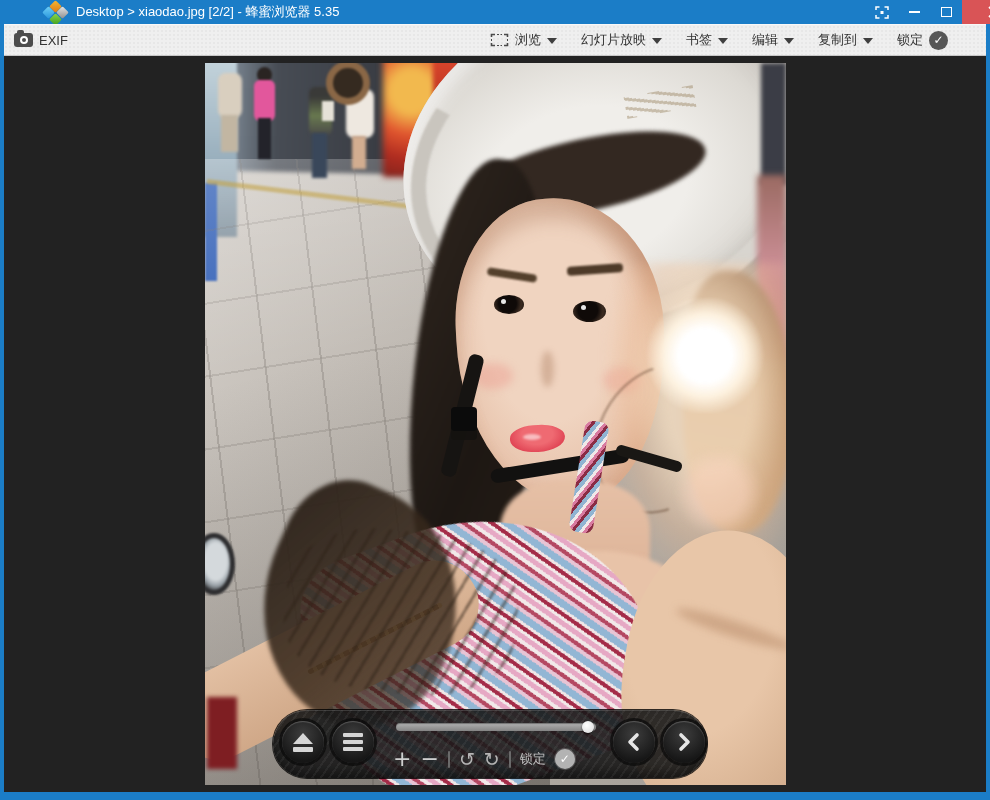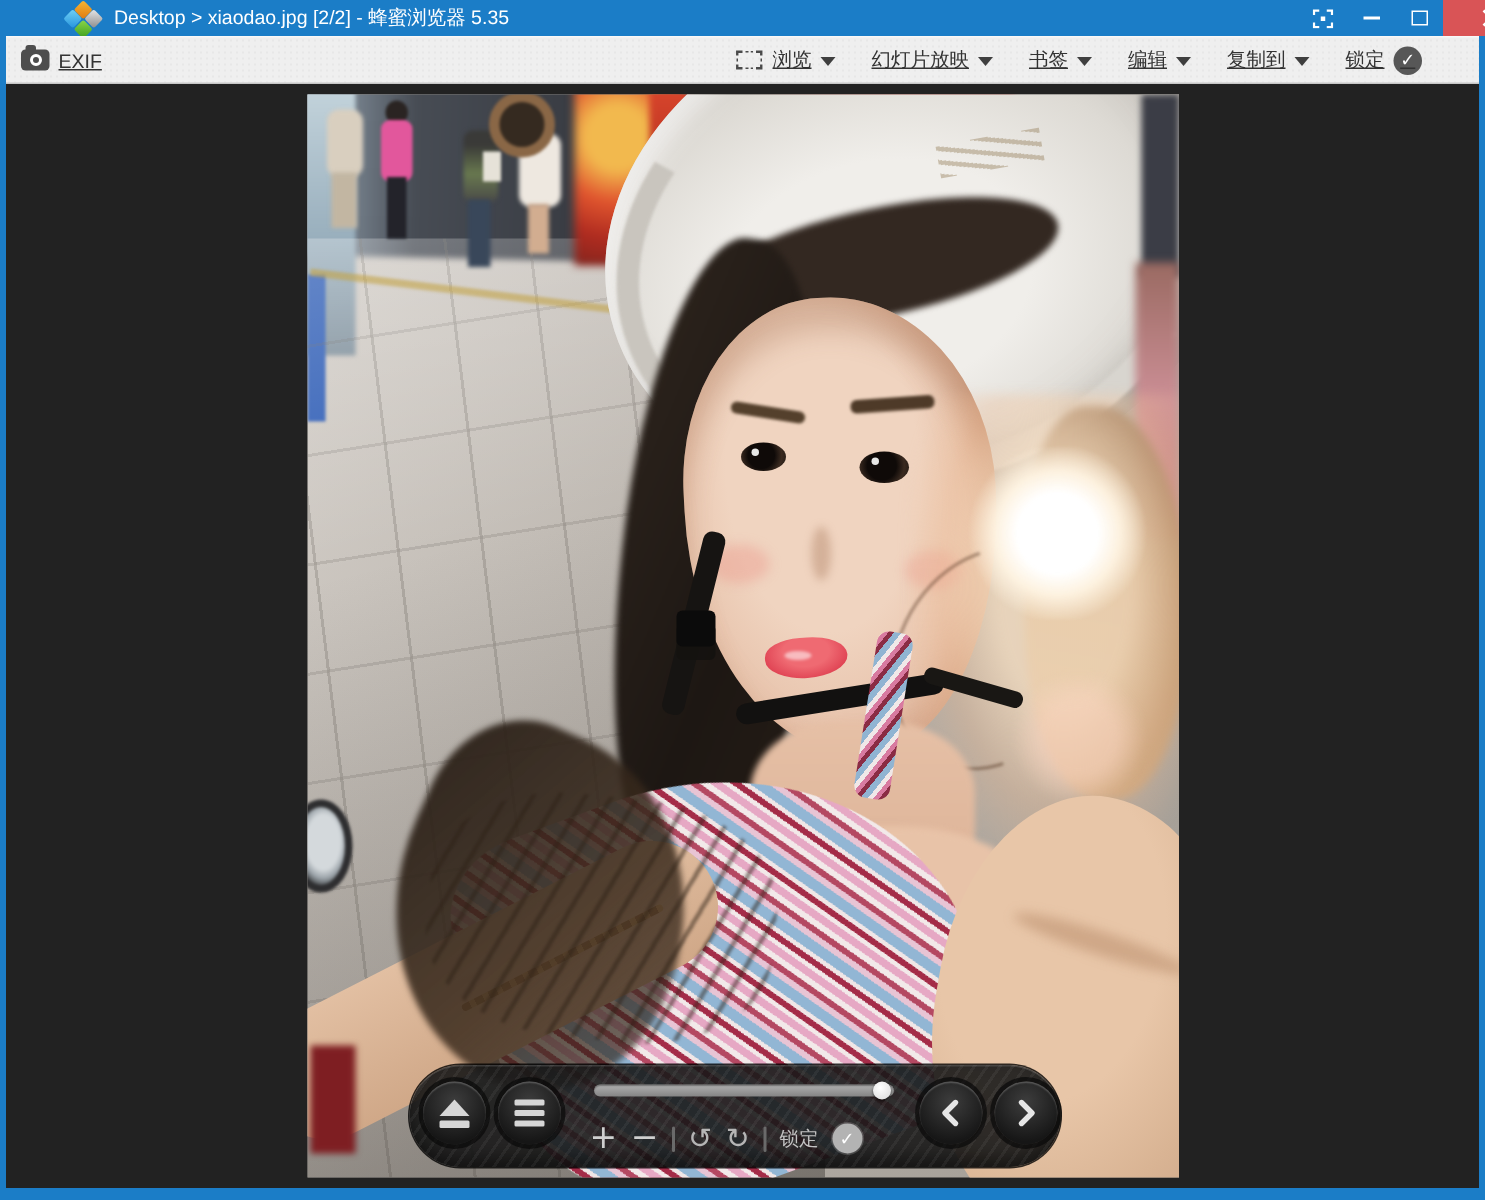--- a/index.html
+++ b/index.html
@@ -17,21 +17,21 @@
   .win-controls{margin-left:auto;display:flex;align-items:stretch;height:24px;}
   .wc-btn{width:32px;display:flex;align-items:center;justify-content:center;cursor:default;}
   .glyph-min{display:block;width:11px;height:2px;background:#fff;}
   .glyph-max{display:block;width:11px;height:10px;border:1.5px solid #fff;box-sizing:border-box;}
   .wc-close{width:64px;background:#d95456;}
   
   .toolbar{position:absolute;left:4px;top:24px;width:982px;height:32px;background:#efefef;
            border-top:1px solid #f8f8f8;border-bottom:1px solid #c6c6c6;box-sizing:border-box;
            display:flex;align-items:center;font-size:13px;color:#333;
            background-image:radial-gradient(rgba(0,0,0,0.035) 1px,transparent 1px);background-size:4px 4px;}
-  .tb-item{display:flex;align-items:center;gap:6px;padding:0 12px;height:100%;cursor:default;text-decoration:underline;}
+  .tb-item{display:flex;align-items:center;gap:6px;padding:0 12px;height:100%;cursor:default;}
   .tb-item.exif{padding-left:10px;}
   .tb-right{margin-left:auto;display:flex;align-items:center;margin-right:26px;}
   .caret{width:0;height:0;border-left:5px solid transparent;border-right:5px solid transparent;border-top:6px solid #3f3f3f;margin-top:1px;}
   .cam-icon{position:relative;width:19px;height:14px;background:#4d4d4d;border-radius:3px;flex:0 0 auto;}
   .cam-icon::before{content:"";position:absolute;left:3px;top:-3px;width:7px;height:4px;background:#4d4d4d;border-radius:2px 2px 0 0;}
   .cam-icon::after{content:"";position:absolute;left:5.5px;top:3px;width:8px;height:8px;border:2px solid #fff;border-radius:50%;box-sizing:border-box;}
   .check-circle{width:19px;height:19px;border-radius:50%;display:flex;align-items:center;justify-content:center;
                 font-size:12px;font-weight:bold;color:#fff;flex:0 0 auto;}
   .check-circle.dark{background:#575757;}
   .check-circle.light{background:#b3b3b3;box-shadow:0 0 0 1px rgba(255,255,255,0.18);}

